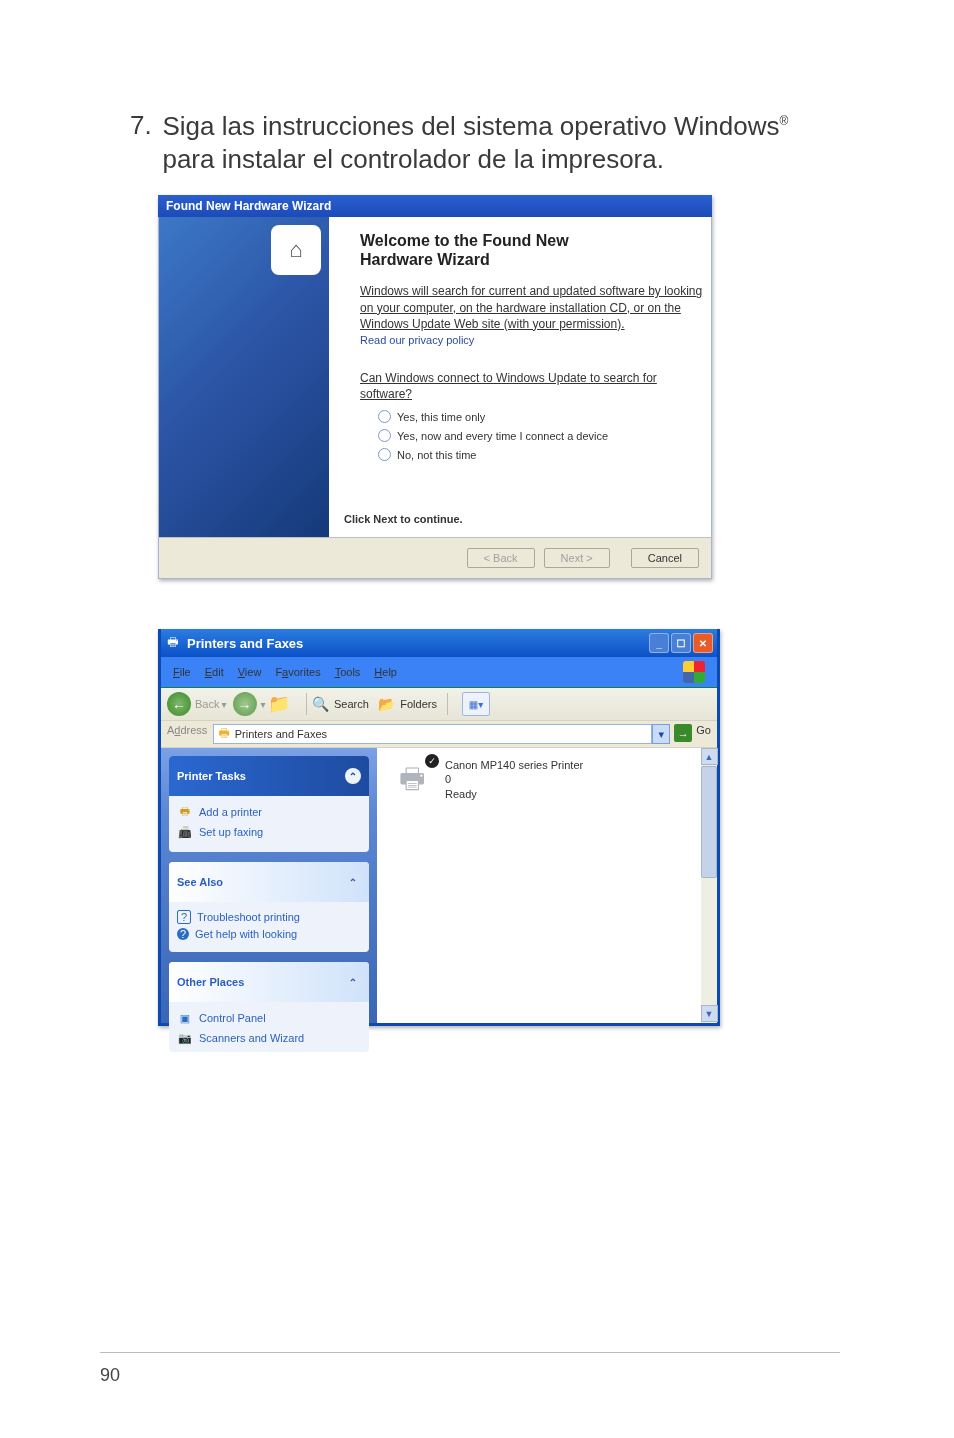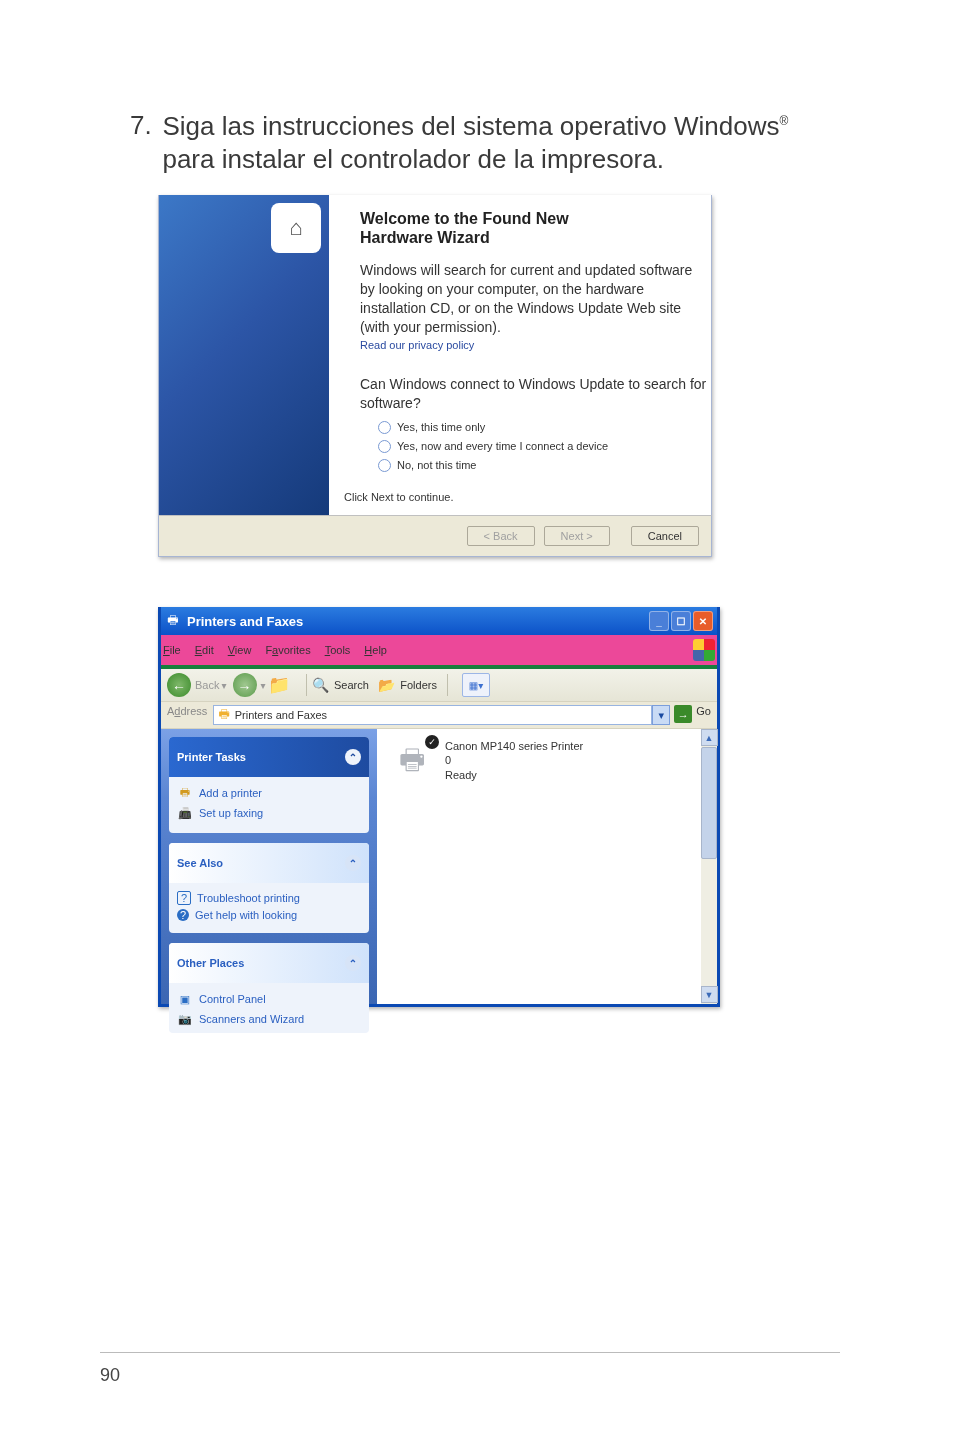--- a/index.html
+++ b/index.html
@@ -81,23 +81,24 @@
   }
   .wiz-heading {
     font-family: Tahoma, Arial, sans-serif;
     font-size: 16px;
     font-weight: bold;
     color: #222;
     line-height: 1.2;
   }
   .wiz-para {
     margin-top: 14px;
-    font-size: 14px;
+    font-size: 12px;
     color: #333;
     line-height: 1.35;
+    text-decoration: underline;
   }
   .privacy-link {
     color: #2a4aa0;
   }
   .radio-row {
     margin-top: 6px;
     font-size: 11px;
     display: flex;
     align-items: center;
   }
@@ -106,20 +107,21 @@
     width: 11px; height: 11px;
     border: 1px solid #7a9ad3;
     border-radius: 50%;
     margin-right: 6px;
   }
   .wiz-click {
     position: absolute;
     left: 185px;
     bottom: 12px;
     font-size: 11px;
+    font-weight: bold;
   }
   .wiz-footer {
     background: #ece9d8;
     border: 1px solid #a7b5d3;
     border-top: 1px solid #c0c0c0;
     padding: 10px 12px;
     text-align: right;
   }
   .wiz-btn {
     display: inline-block;
@@ -162,27 +164,27 @@
     margin-left: 2px;
     border-radius: 3px;
     display: inline-flex; align-items: center; justify-content: center;
     color: #fff; font-size: 10px; font-weight: bold;
     box-shadow: inset 0 0 0 1px rgba(255,255,255,0.4);
   }
   .win-min { background: #4a7fd8; }
   .win-max { background: #4a7fd8; }
   .win-close { background: #e85c2a; }
   .ex-menubar {
-    background: #ec4899;
-    padding: 4px 2px;
-    display: flex;
-    align-items: center;
-    font-size: 11px;
-    color: #333;
-    border-bottom: 4px solid #15803d;
+    background: #3b82f6;
+    padding: 4px 12px;
+    display: flex;
+    align-items: center;
+    font-size: 11px;
+    color: #333;
+    border-bottom: 1px solid #15803d;
   }
   .ex-menubar span.menu-item { margin-right: 14px; }
   .ex-menubar span.menu-item u { text-decoration: underline; }
   .win-logo {
     margin-left: auto;
     width: 22px; height: 22px;
     background: conic-gradient(#e23 0 25%, #3a3 25% 50%, #46a 50% 75%, #fc3 75% 100%);
     border-radius: 3px;
   }
   .ex-toolbar {
@@ -363,20 +365,21 @@
 <div class="page">
 
   <div style="margin-bottom:4px;">
     <span class="step-num">7.</span>
     <span class="step-text">
       <span>Siga las instrucciones del sistema operativo Windows</span><sup class="reg">®</sup><span> para instalar el controlador de la impresora.</span>
     </span>
   </div>
 
   <div class="wiz-window">
+    <div class="wiz-title">Found New Hardware Wizard</div>
     <div class="wiz-body">
       <div class="wiz-left">
         <div class="hw-icon">⌂</div>
       </div>
       <div class="wiz-right">
         <div class="wiz-heading">
           <span>Welcome to the Found New</span><br>
           <span>Hardware Wizard</span>
         </div>
         <div class="wiz-para">Windows will search for current and updated software by looking on your computer, on the hardware installation CD, or on the Windows Update Web site (with your permission).</div>

